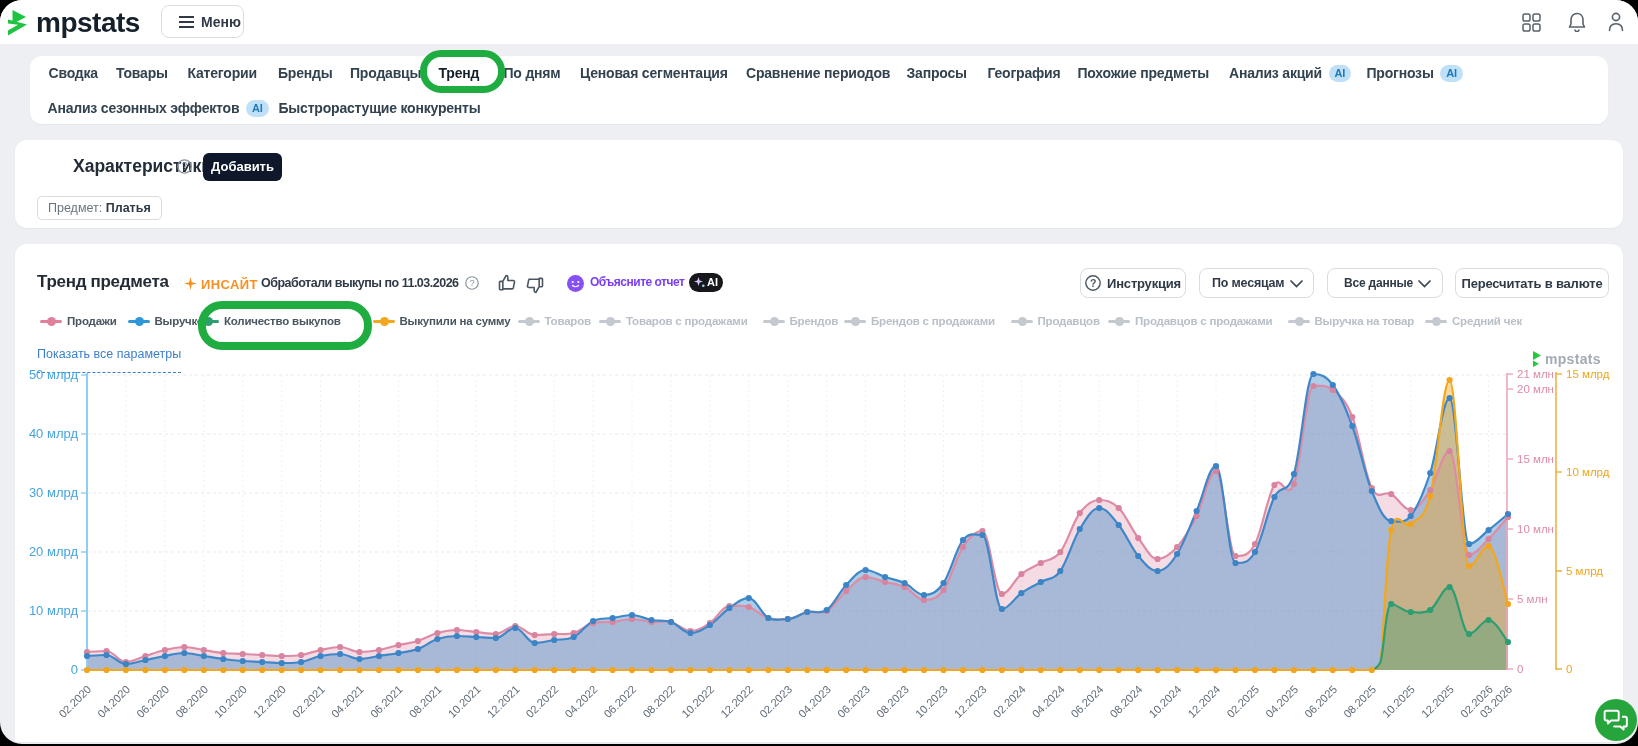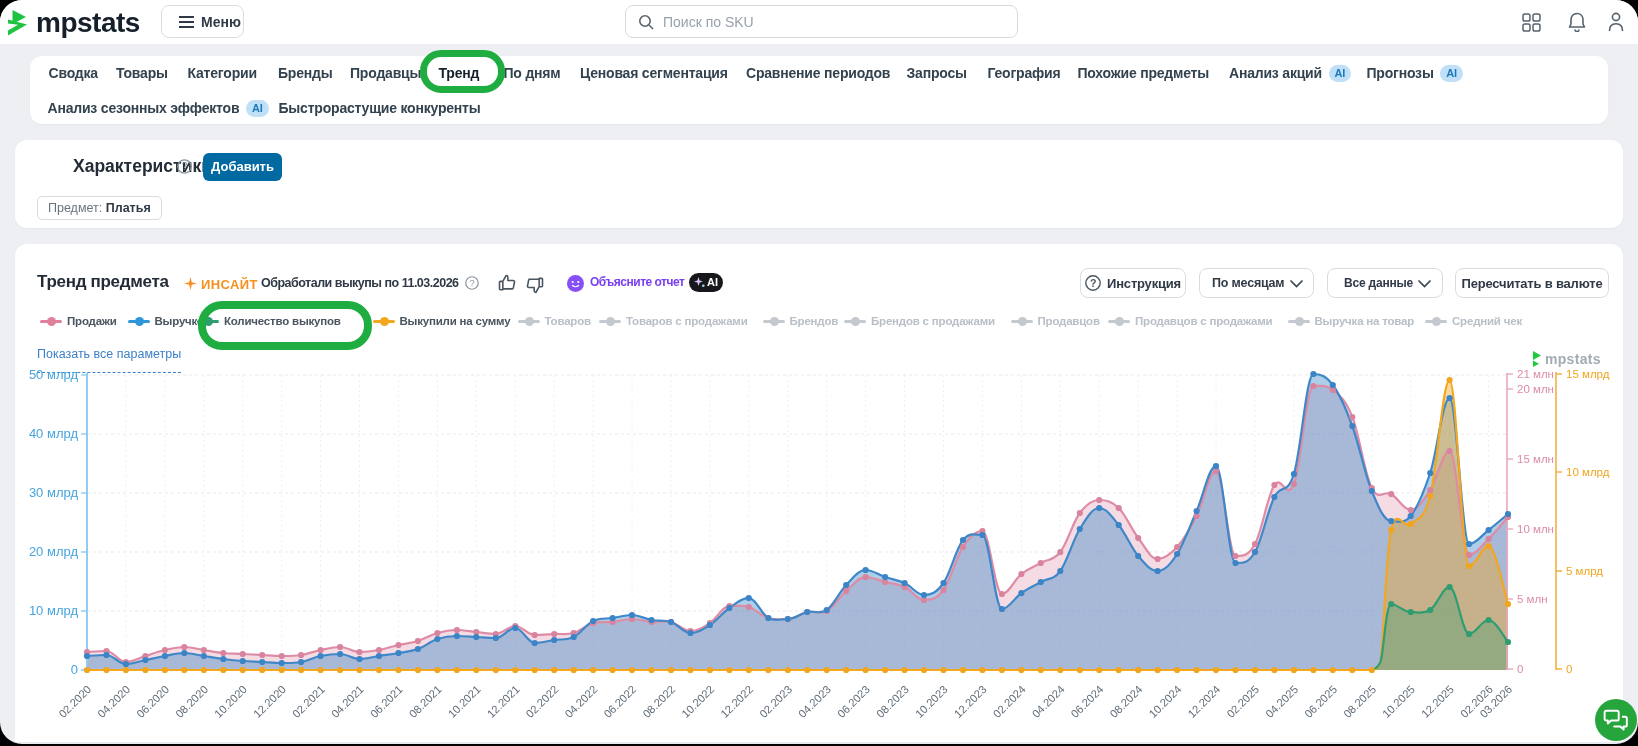--- a/index.html
+++ b/index.html
@@ -16,21 +16,21 @@
 .search span { color:#98a1ab; font-size:14px; }
 
 .nav-card { position:absolute; left:30px; top:56px; width:1578px; height:68px; background:#fff; border-radius:12px; box-shadow:0 1px 2px rgba(30,40,60,0.04); }
 .nv { position:absolute; top:9px; color:#33424f; font-size:14px; font-weight:bold; text-decoration:none; white-space:nowrap; letter-spacing:-0.2px; }
 .nv2 { top:44px; }
 .nv .ai-badge { margin-left:3px; position:relative; top:-1px; }
 .ai-badge { display:inline-block; background:#bfe0f7; color:#1c7ab8; font-size:11px; font-weight:bold; border-radius:10px; padding:3px 6px; line-height:1; }
 
 .char-card { position:absolute; left:15px; top:140px; width:1608px; height:88px; background:#fff; border-radius:12px; box-shadow:0 1px 2px rgba(30,40,60,0.04); }
 .char-title { position:absolute; left:22px; top:16px; font-size:17.5px; font-weight:bold; color:#222b36;margin-left:36px; }
-.btn-add { position:absolute; left:188px; top:13px; width:79px; height:28px; background:#0369a1; color:#fff; font-size:13px; font-weight:bold; border:none; border-radius:6px; text-align:center; line-height:28px; }
+.btn-add { position:absolute; left:188px; top:13px; width:79px; height:28px; background:#0f172a; color:#fff; font-size:13px; font-weight:bold; border:none; border-radius:6px; text-align:center; line-height:28px; }
 .chip { position:absolute; left:22px; top:56px; height:24px; border:1px solid #d8dce0; border-radius:5px; background:#fff; font-size:12.5px; color:#6a7480; line-height:22px; padding:0 10px; }
 .chip b { color:#2f3a46; }
 .trend-card { position:absolute; left:15px; top:244px; width:1608px; height:498px; background:#fff; border-radius:12px 12px 0 0; box-shadow:0 1px 2px rgba(30,40,60,0.04); }
 .trend-title { position:absolute; left:22px; top:28px; font-size:17px; font-weight:bold; color:#222b36; letter-spacing:-0.3px; }
 .insight { position:absolute; top:33px; font-size:13px; font-weight:bold; color:#f59123; letter-spacing:0.4px; }
 .processed { position:absolute; left:246px; top:32px; font-size:12.5px; font-weight:bold; color:#2f3a46; letter-spacing:-0.5px; }
 .explain { position:absolute; left:575px; top:31px; font-size:12px; font-weight:bold; color:#7a3ff2; letter-spacing:-0.5px; }
 .ai-pill { position:absolute; left:674px; top:29px; width:34px; height:19px; background:#17181c; border-radius:10px; color:#fff; font-size:11px; font-weight:bold; text-align:right; line-height:19px; padding-right:5px; }
 .tbtn svg { flex:0 0 auto; }
 .tbtn { position:absolute; top:24px; height:30px; border:1px solid #d8dce0; border-radius:8px; background:#fff; font-size:13px; font-weight:bold; color:#2f3a46; display:flex; align-items:center; justify-content:center; gap:6px; white-space:nowrap; letter-spacing:-0.2px; }
@@ -51,27 +51,20 @@
 <div class="page">
   <div class="header">
     <svg class="abs" style="left:8px;top:9px" width="20" height="27" viewBox="0 0 20 27">
       <path d="M4.5 1 L18 8 L4.5 15 Z" fill="#1fc342"></path>
       <path d="M0 10.5 L19 15.5 L0 26.5 L0 21.5 L10 15.8 L0 14.5 Z" fill="#1fc342"></path>
     </svg>
     <div class="logo-text">mpstats</div>
     <div class="menu-btn"><svg width="15" height="12" viewBox="0 0 15 12">
           <path d="M0 1h15M0 6h15M0 11h15" stroke="#2f3a46" stroke-width="1.8"></path>
         </svg>Меню</div>
-    <div class="search">
-        <svg width="16" height="16" viewBox="0 0 16 16">
-          <circle cx="7" cy="7" r="5.2" fill="none" stroke="#5b6670" stroke-width="1.6"></circle>
-          <path d="M11 11 L15 15" stroke="#5b6670" stroke-width="1.6"></path>
-        </svg>
-        <span>Поиск по SKU</span>
-      </div>
     <svg class="abs" style="left:1522px;top:13px" width="19" height="19" viewBox="0 0 19 19">
         <g fill="none" stroke="#57626d" stroke-width="1.5">
           <rect x="1" y="1" width="7" height="7" rx="1.8"></rect>
           <rect x="11" y="1" width="7" height="7" rx="1.8"></rect>
           <rect x="1" y="11" width="7" height="7" rx="1.8"></rect>
           <rect x="11" y="11" width="7" height="7" rx="1.8"></rect>
         </g>
       </svg>
     <svg class="abs" style="left:1568px;top:12px" width="18" height="20" viewBox="0 0 18 20">
         <path d="M9 1.5 C5.4 1.5 3 4.2 3 7.8 L3 12 L1.5 15 L16.5 15 L15 12 L15 7.8 C15 4.2 12.6 1.5 9 1.5 Z" fill="none" stroke="#57626d" stroke-width="1.6" stroke-linejoin="round"></path>

